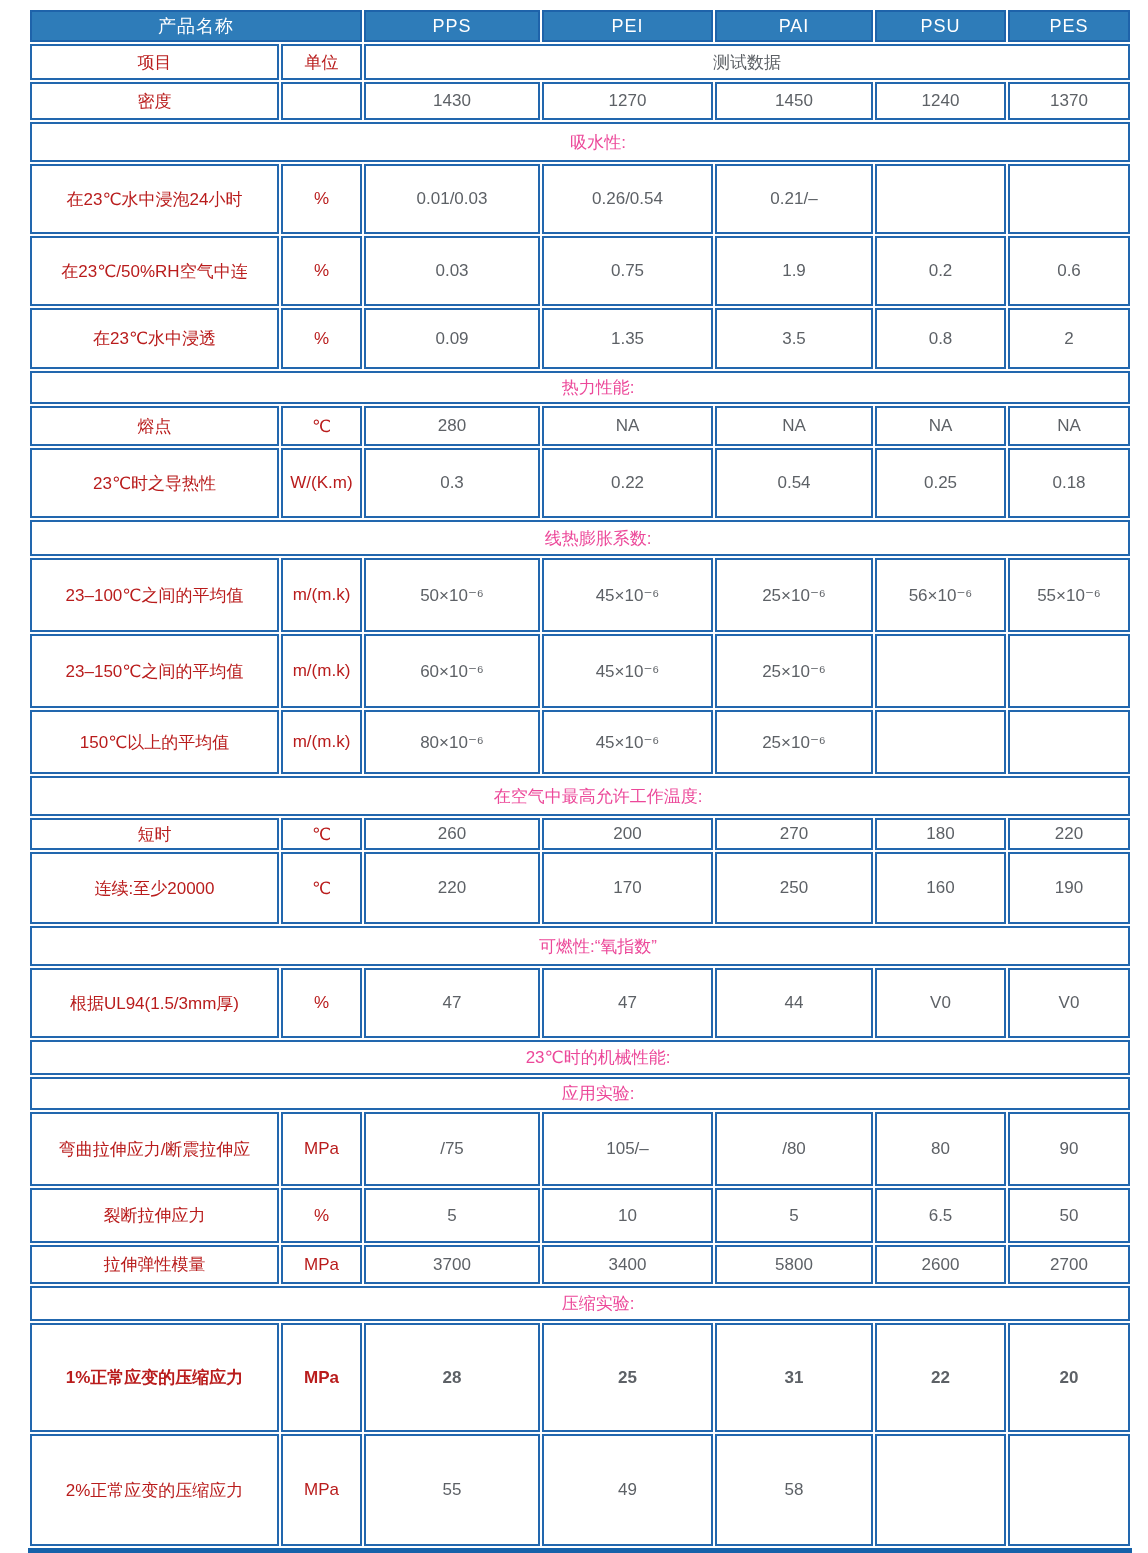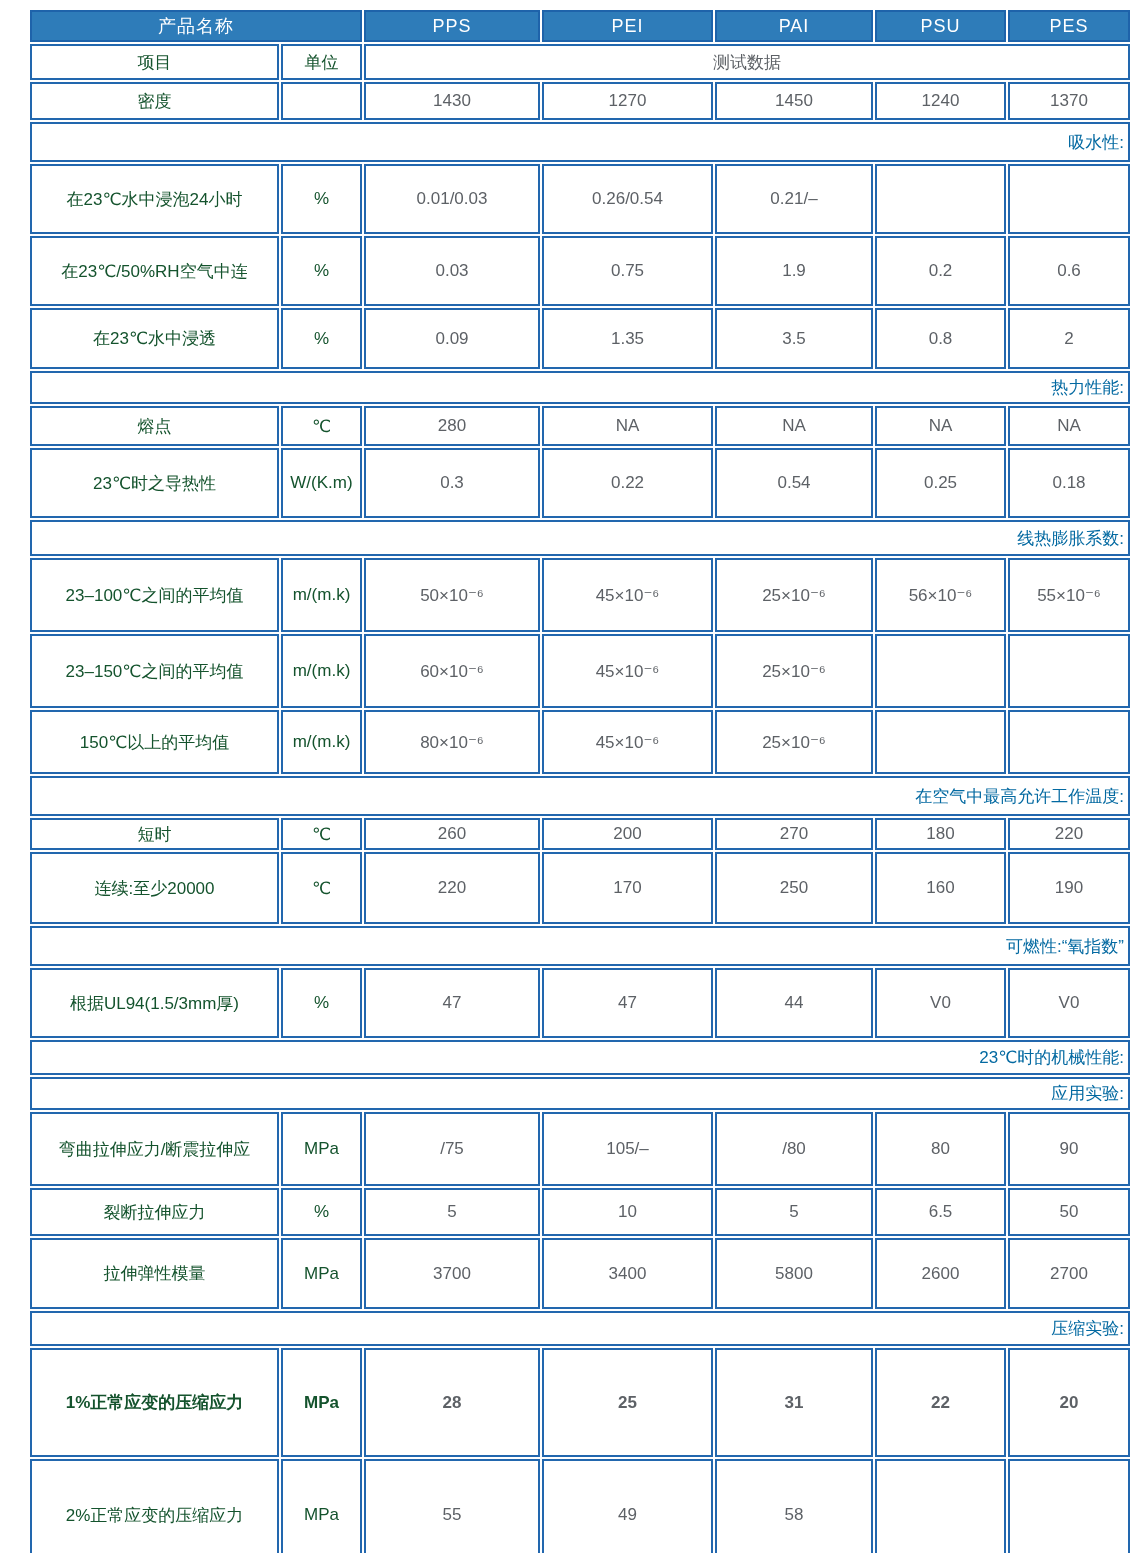--- a/index.html
+++ b/index.html
@@ -33,27 +33,27 @@
     overflow:hidden;
   }
   table.spec td.hdr{
     background:#2e7cb9;
     border-color:#1e63aa;
     color:#ffffff;
     font-size:18px;
     letter-spacing:1px;
   }
   table.spec td.section{
-    text-align:right;
+    text-align:center;
     padding-left:40px;
-    color:#0369a1;
+    color:#ec4899;
     margin-top:13px;
   }
   table.spec td.item{
-    color:#14532d;
+    color:#b91c1c;
   }
 </style>
 </head>
 <body>
 
 <div class="page">
   <table class="spec">
     <colgroup>
       <col style="width:249px">
       <col style="width:81px">
@@ -208,30 +208,30 @@
         </tr>
         <tr style="height: 74px;">
           <td class="item">弯曲拉伸应力/断震拉伸应</td>
           <td class="item">MPa</td>
           <td>/75</td>
           <td>105/–</td>
           <td>/80</td>
           <td>80</td>
           <td>90</td>
         </tr>
-        <tr style="height: 48px; margin-left: 19px;">
+        <tr style="height: 55px; margin-left: 19px;">
           <td class="item">裂断拉伸应力</td>
           <td class="item">%</td>
           <td>5</td>
           <td>10</td>
           <td>5</td>
           <td>6.5</td>
           <td>50</td>
         </tr>
-        <tr style="height: 71px;">
+        <tr style="height: 39px;">
           <td class="item">拉伸弹性模量</td>
           <td class="item">MPa</td>
           <td>3700</td>
           <td>3400</td>
           <td>5800</td>
           <td>2600</td>
           <td>2700</td>
         </tr>
         <tr style="height: 35px;">
           <td class="section" colspan="7">压缩实验:</td>

